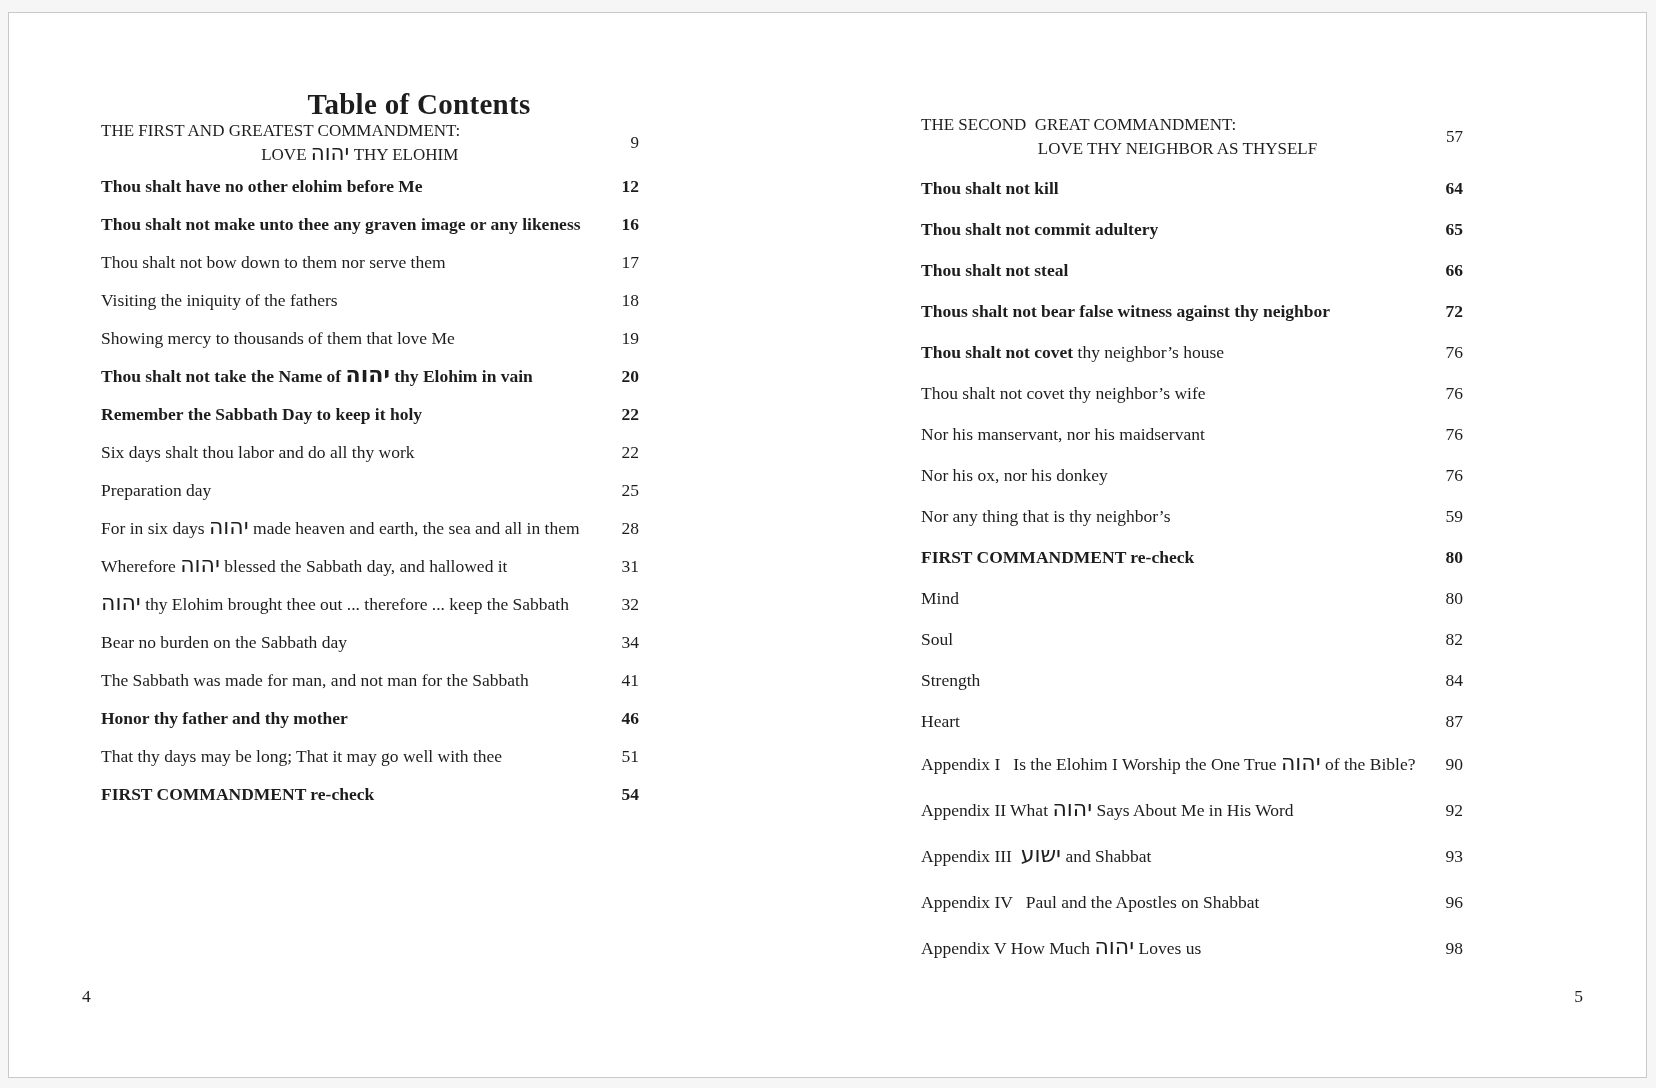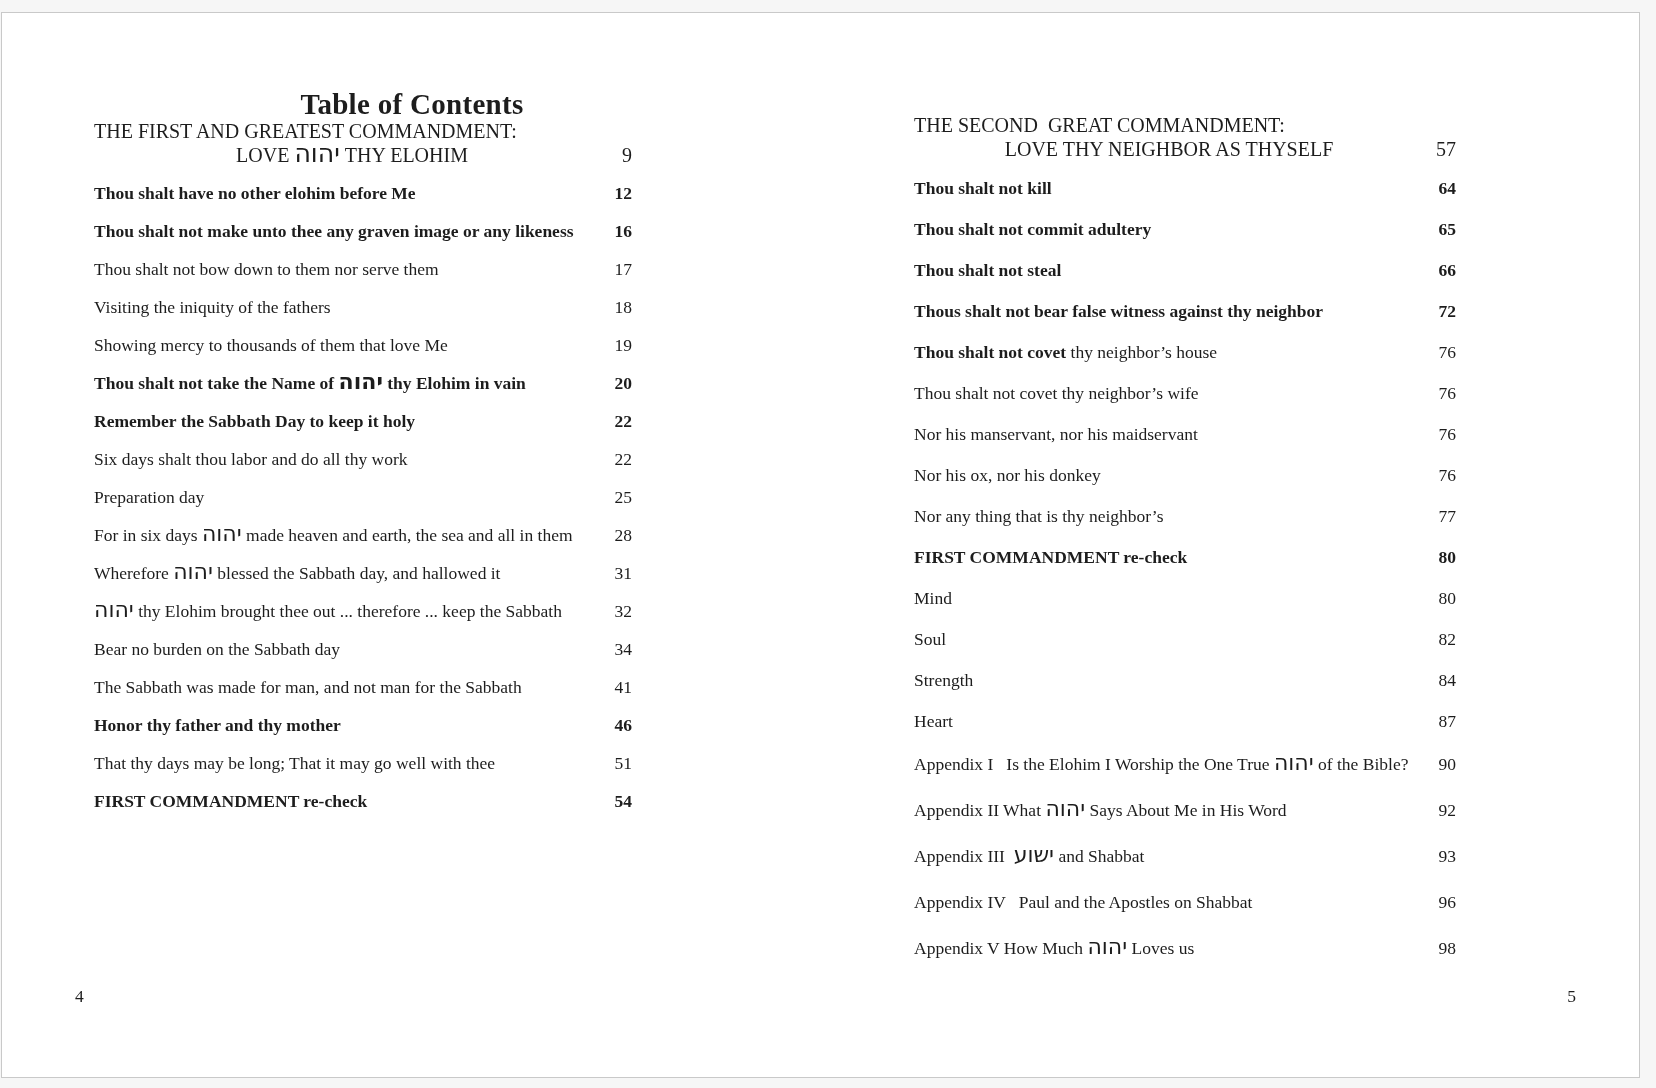--- a/index.html
+++ b/index.html
@@ -7,21 +7,21 @@
     padding: 0;
     width: 1656px;
     height: 1088px;
     background: #f6f6f6;
     font-family: "Liberation Serif", "DejaVu Serif", serif;
     color: #1d1d1d;
     overflow: hidden;
   }
   .sheet {
     position: absolute;
-    left: 1px;
+    left: 8px;
     top: 12px;
     width: 1639px;
     height: 1066px;
     background: #ffffff;
     border: 1px solid #c9c9c9;
     box-sizing: border-box;
   }
   .toc-title {
     position: absolute;
     left: 0;
@@ -34,30 +34,30 @@
   }
   .page-col {
     position: absolute;
     box-sizing: border-box;
   }
   .col-left  { left: 92px;  top: 106px; width: 538px; }
   .col-right { left: 912px; top: 100px; width: 542px; }
 
   .heading-row {
     display: flex;
-    align-items: flex-end;
-    font-size: 20px;
+    align-items: center;
+    font-size: 17px;
     line-height: 24px;
   }
   .heading-lines { flex: 1; }
   .heading-line1 { white-space: pre; }
   .heading-line2 { text-align: center; white-space: pre; }
   .heading-page { margin-left: 12px; }
 
-  .toc-list { margin-top: 15px; }
+  .toc-list { margin-top: 8px; }
   .col-right .toc-list { margin-top: 16px; }
 
   .toc-row {
     display: flex;
     justify-content: space-between;
     align-items: baseline;
     font-size: 17.5px;
     line-height: 22px;
     margin-bottom: 16px;
   }
@@ -212,21 +212,21 @@
         <div class="toc-row">
           <span class="toc-text"><span>Nor his manservant, nor his maidservant</span></span>
           <span class="toc-page">76</span>
         </div>
         <div class="toc-row">
           <span class="toc-text"><span>Nor his ox, nor his donkey</span></span>
           <span class="toc-page">76</span>
         </div>
         <div class="toc-row">
           <span class="toc-text"><span>Nor any thing that is thy neighbor’s</span></span>
-          <span class="toc-page">77</span>
+          <span class="toc-page">59</span>
         </div>
         <div class="toc-row bold">
           <span class="toc-text"><span>FIRST COMMANDMENT re-check</span></span>
           <span class="toc-page">80</span>
         </div>
         <div class="toc-row">
           <span class="toc-text"><span>Mind</span></span>
           <span class="toc-page">80</span>
         </div>
         <div class="toc-row">

